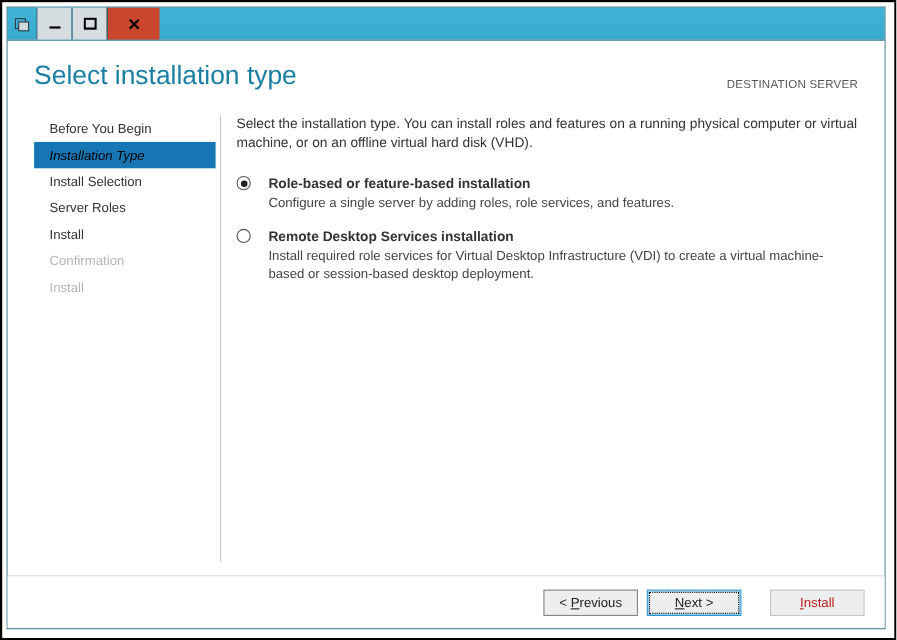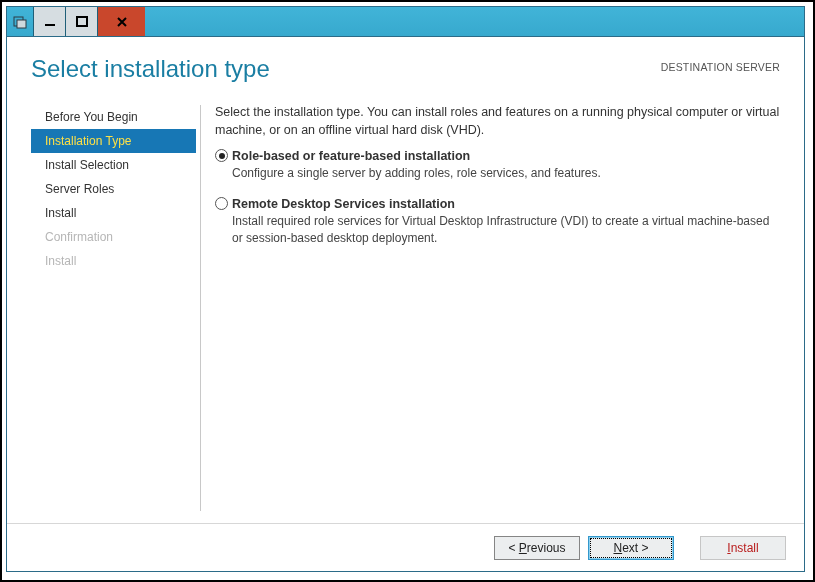--- a/index.html
+++ b/index.html
@@ -69,21 +69,21 @@
   .title-btn svg { display:block; }
   
   .content {
     flex: 1;
     display: flex;
     flex-direction: column;
     background: #fff;
   }
   .header-row {
     display: flex;
-    align-items: flex-start;
+    align-items: flex-end;
     padding: 18px 24px 8px 24px;
   }
   .page-title {
     color: #1a7ea3;
     font-size: 24px;
     font-weight: 300;
     flex: 1;
   }
   .dest-block {
     text-align: right;
@@ -107,47 +107,48 @@
     height: 24px;
     line-height: 24px;
     padding-left: 14px;
     font-size: 12px;
     color: #333;
     cursor: pointer;
     white-space: nowrap;
   }
   .step.active {
     background: #1777b5;
-    color: #fde047;
+    color: #000000;
+    font-style: italic;
   }
   .step.disabled {
     color: #b6b6b6;
     cursor: default;
   }
   .divider {
     width: 1px;
     background: #c8c8c8;
     margin: 6px 14px 12px 4px;
   }
   
   .main {
     flex: 1;
     padding-top: 4px;
     color: #333;
     font-size: 12.5px;
     line-height: 1.45;
   }
   .intro {
-    margin-bottom: 8px;
+    margin-bottom: 19px;
   }
   .option {
     display: flex;
     align-items: flex-start;
     margin-bottom: 12px;
-    gap: 4px;
+    gap: 16px;
   }
   .radio {
     width: 13px; height: 13px;
     border: 1px solid #555;
     border-radius: 50%;
     margin-top: 2px;
     position: relative;
     flex-shrink: 0;
     background: #fff;
   }

